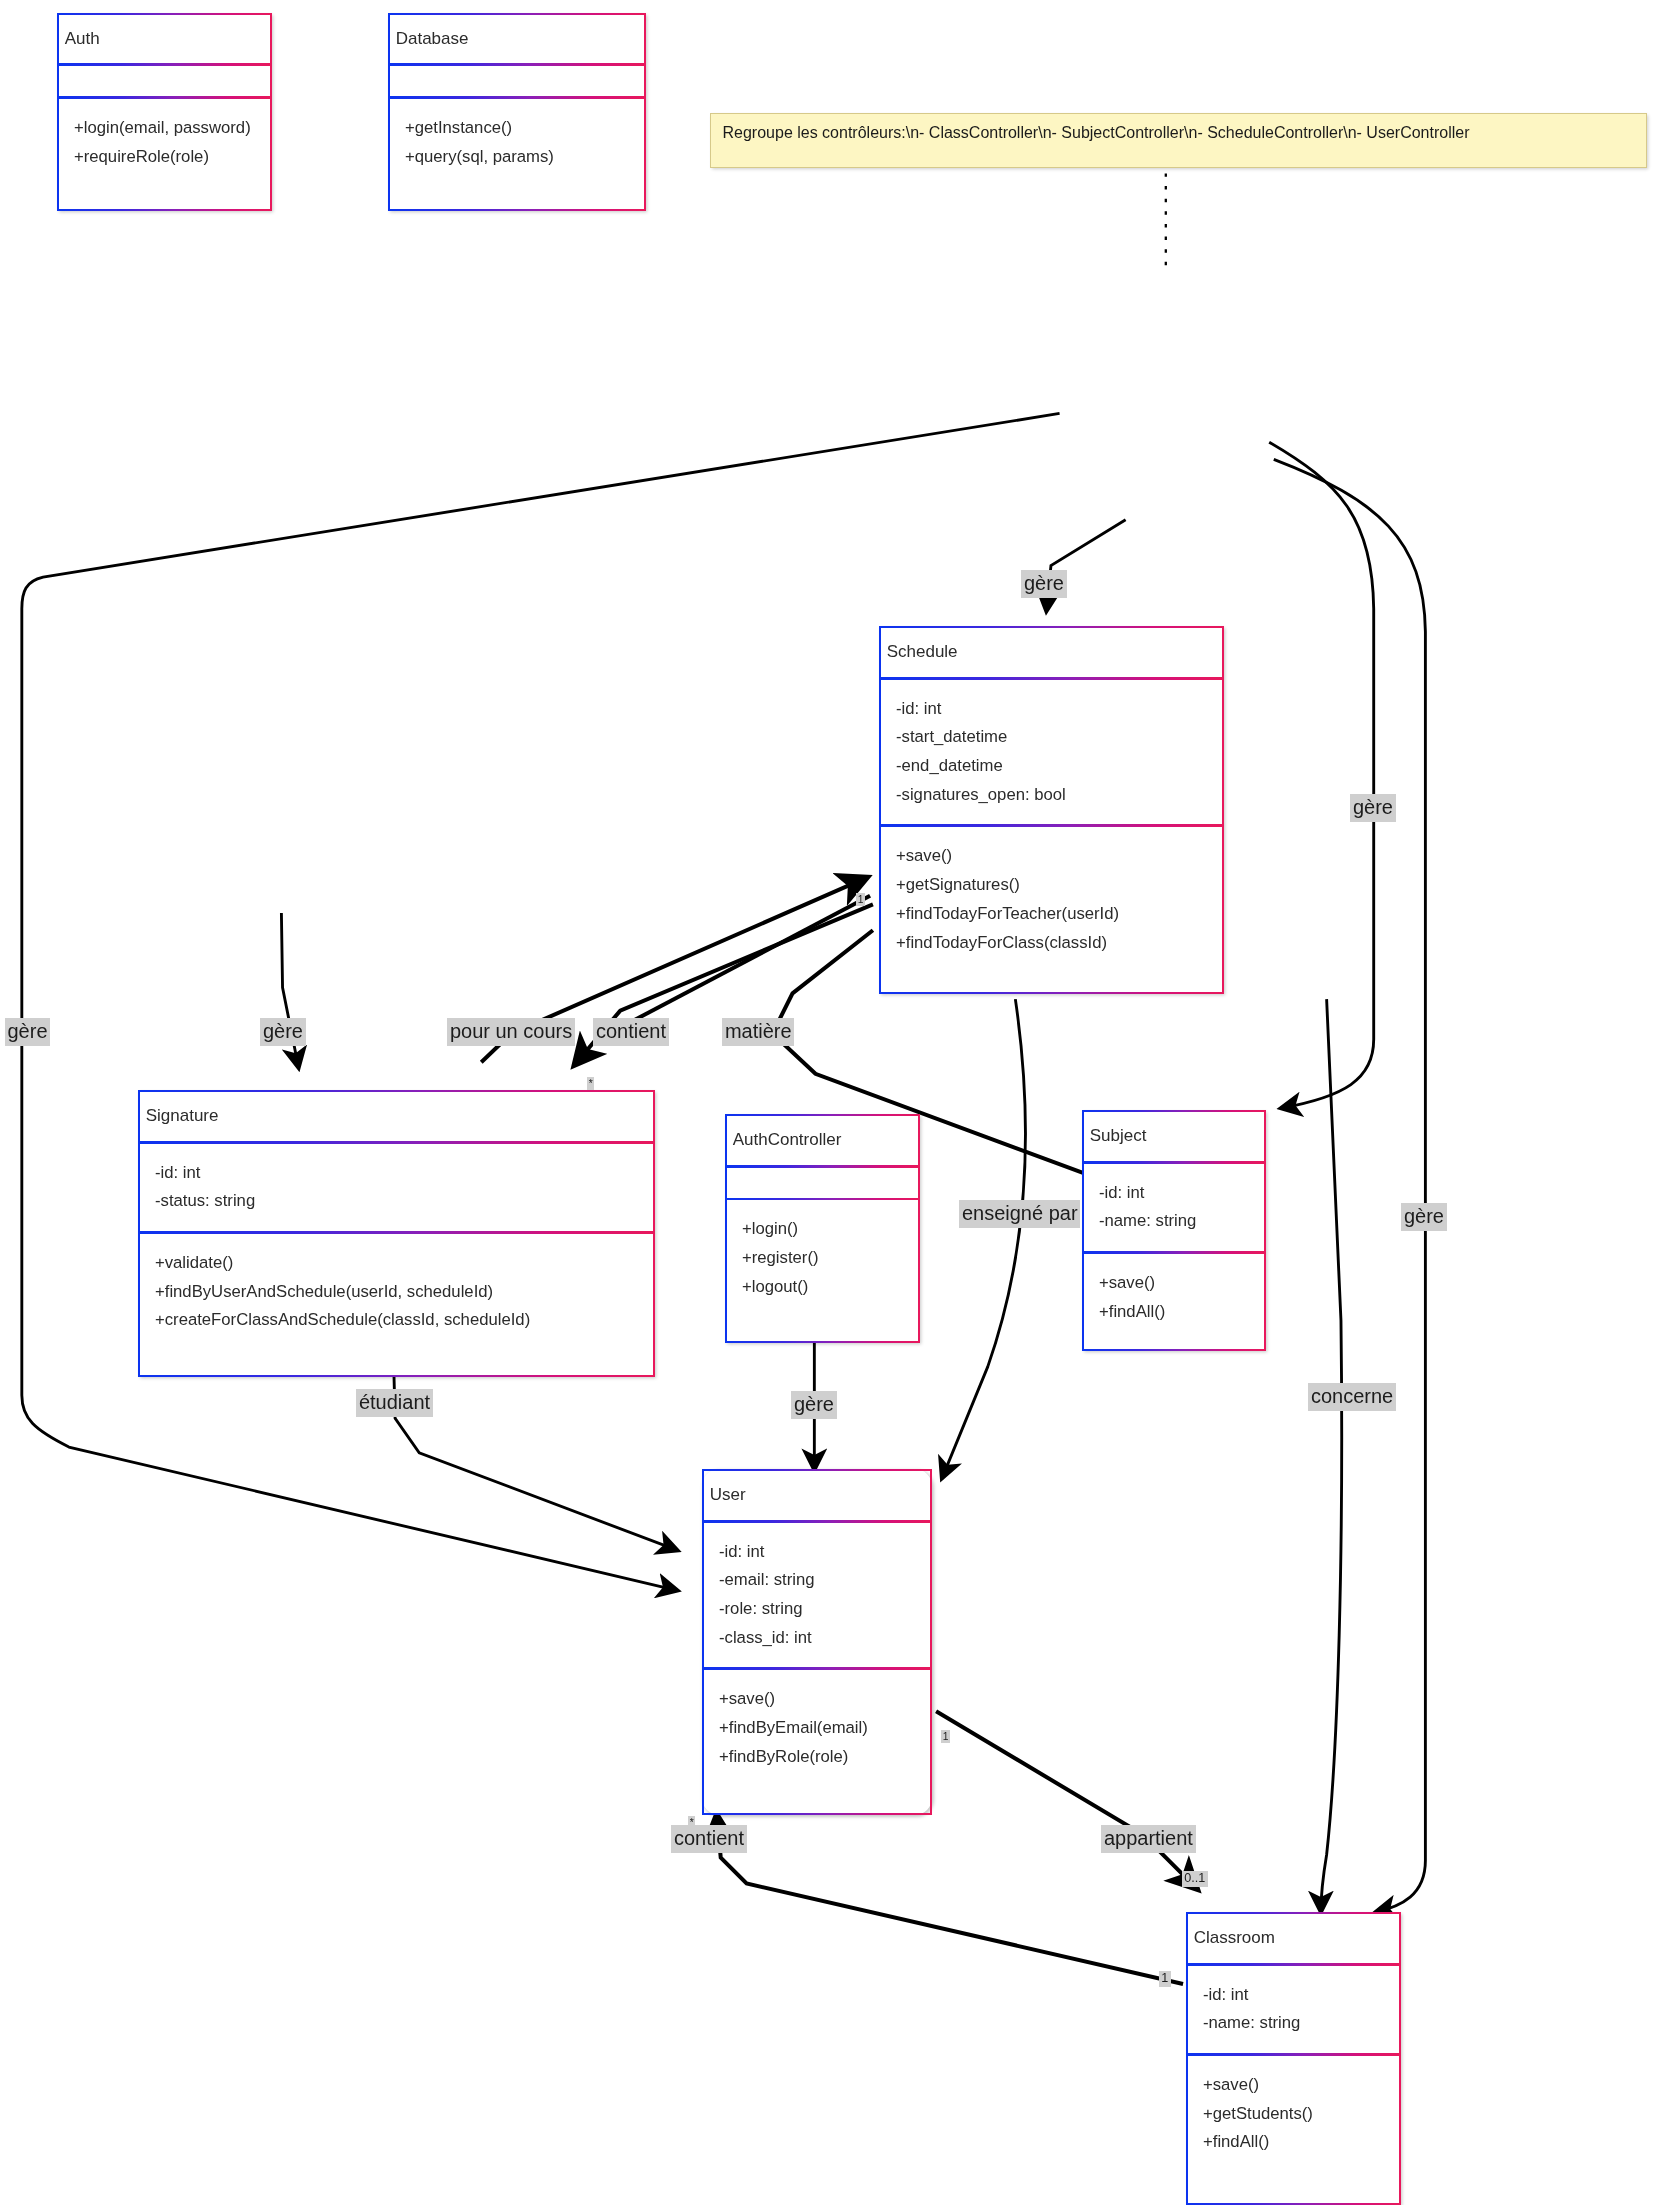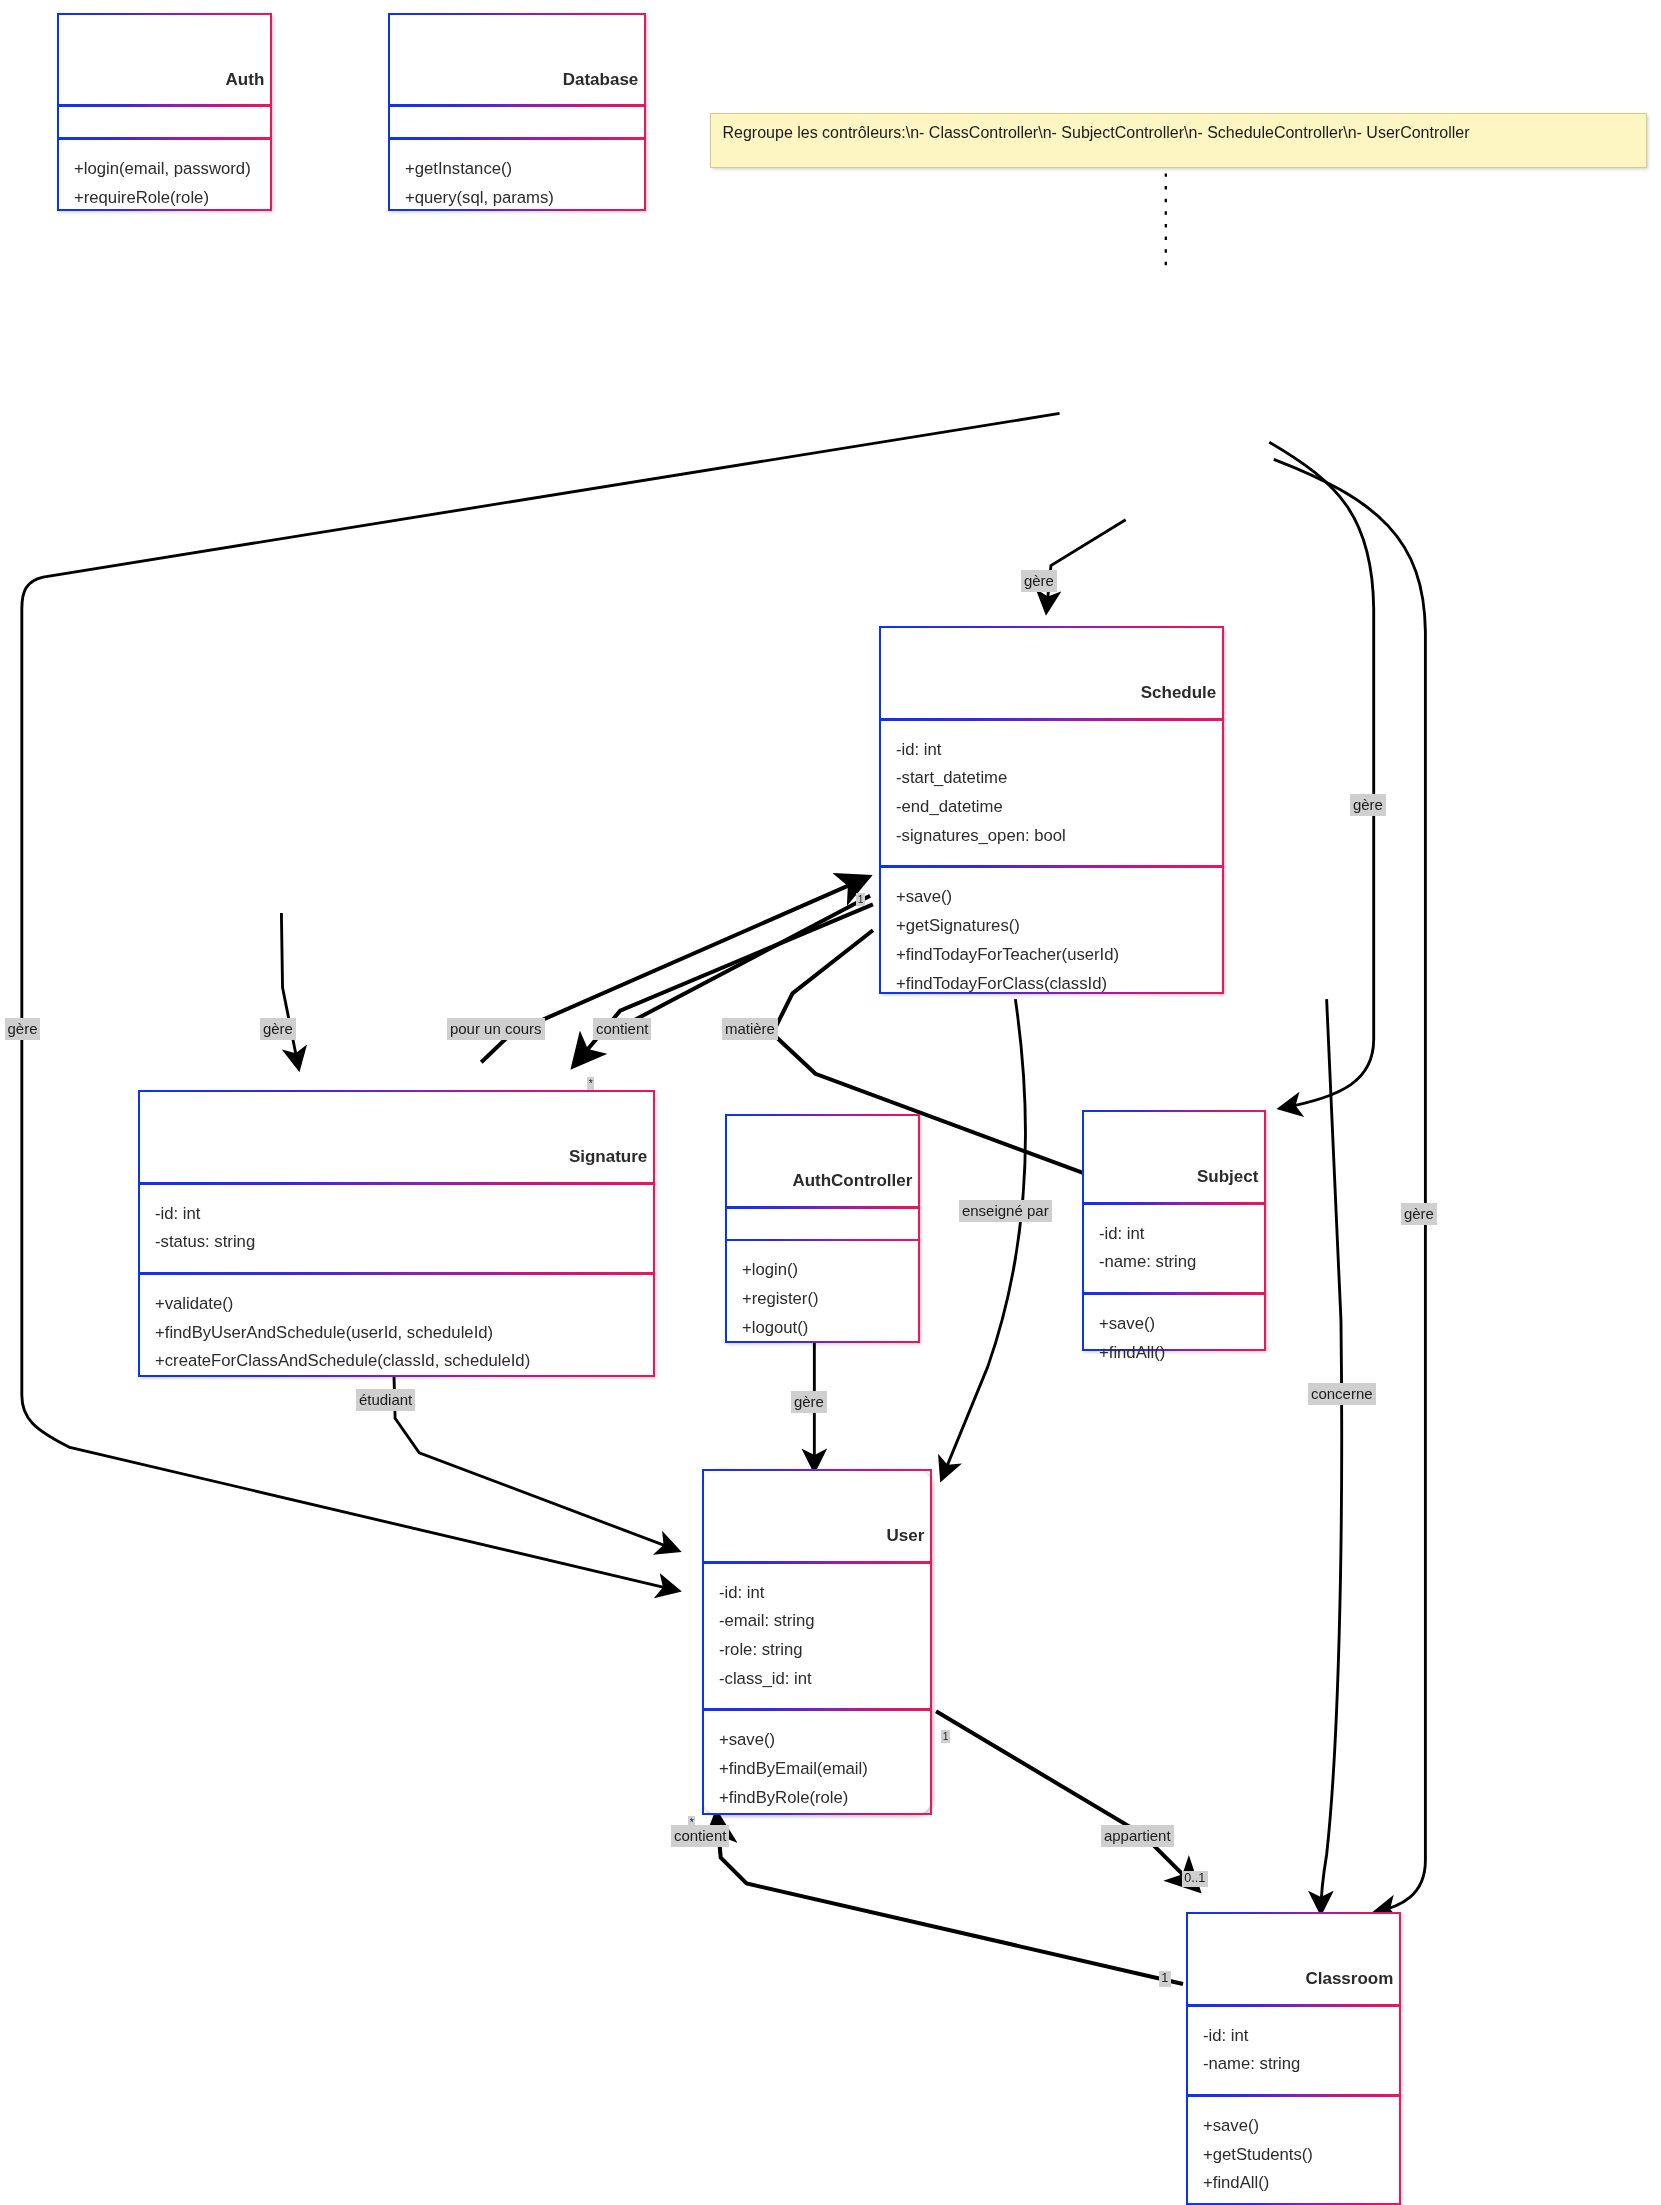--- a/index.html
+++ b/index.html
@@ -31,27 +31,26 @@
     position: absolute;
     background: #ffffff;
     box-sizing: border-box;
     
     border: 2.9px solid transparent;
     border-image: linear-gradient(to right, #0b34f0 0%, #3a28e0 30%, #8b1fb8 55%, #d4117a 80%, #e8185c 100%) 1;
     box-shadow: 1.7px 1.7px 3.4px rgba(0,0,0,0.22);
     z-index: 5;
   }
   .uml-name {
-    text-align: right;
-    font-weight: bold;
+    text-align: left;
+    font-weight: normal;
     font-size: 17px;
     color: #2b2b2b;
     padding: 15px 5.7px 15px 5.7px;
     line-height: 1.1;
-    margin-top: 41px;
   }
   .uml-div {
     height: 2.9px;
     background: linear-gradient(to right, #0b34f0 0%, #3a28e0 30%, #8b1fb8 55%, #d4117a 80%, #e8185c 100%);
   }
   .uml-compartment {
     padding: 15px 15px 15px 15px;
     font-size: 16.7px;
     color: #2b2b2b;
     line-height: 1.72;
@@ -77,21 +76,21 @@
     box-shadow: 1.7px 1.7px 3.4px rgba(0,0,0,0.2);
     z-index: 6;
     line-height: 1.2;
   }
 
   
   .edge-label {
     position: absolute;
     background: #cfcfcf;
     color: #1c1c1c;
-    font-size: 15px;
+    font-size: 20px;
     line-height: 1.15;
     padding: 2.3px 2.9px;
     white-space: nowrap;
     z-index: 7;
   }
   .mult-label {
     position: absolute;
     background: #cfcfcf;
     color: #1c1c1c;
     font-size: 12.6px;

